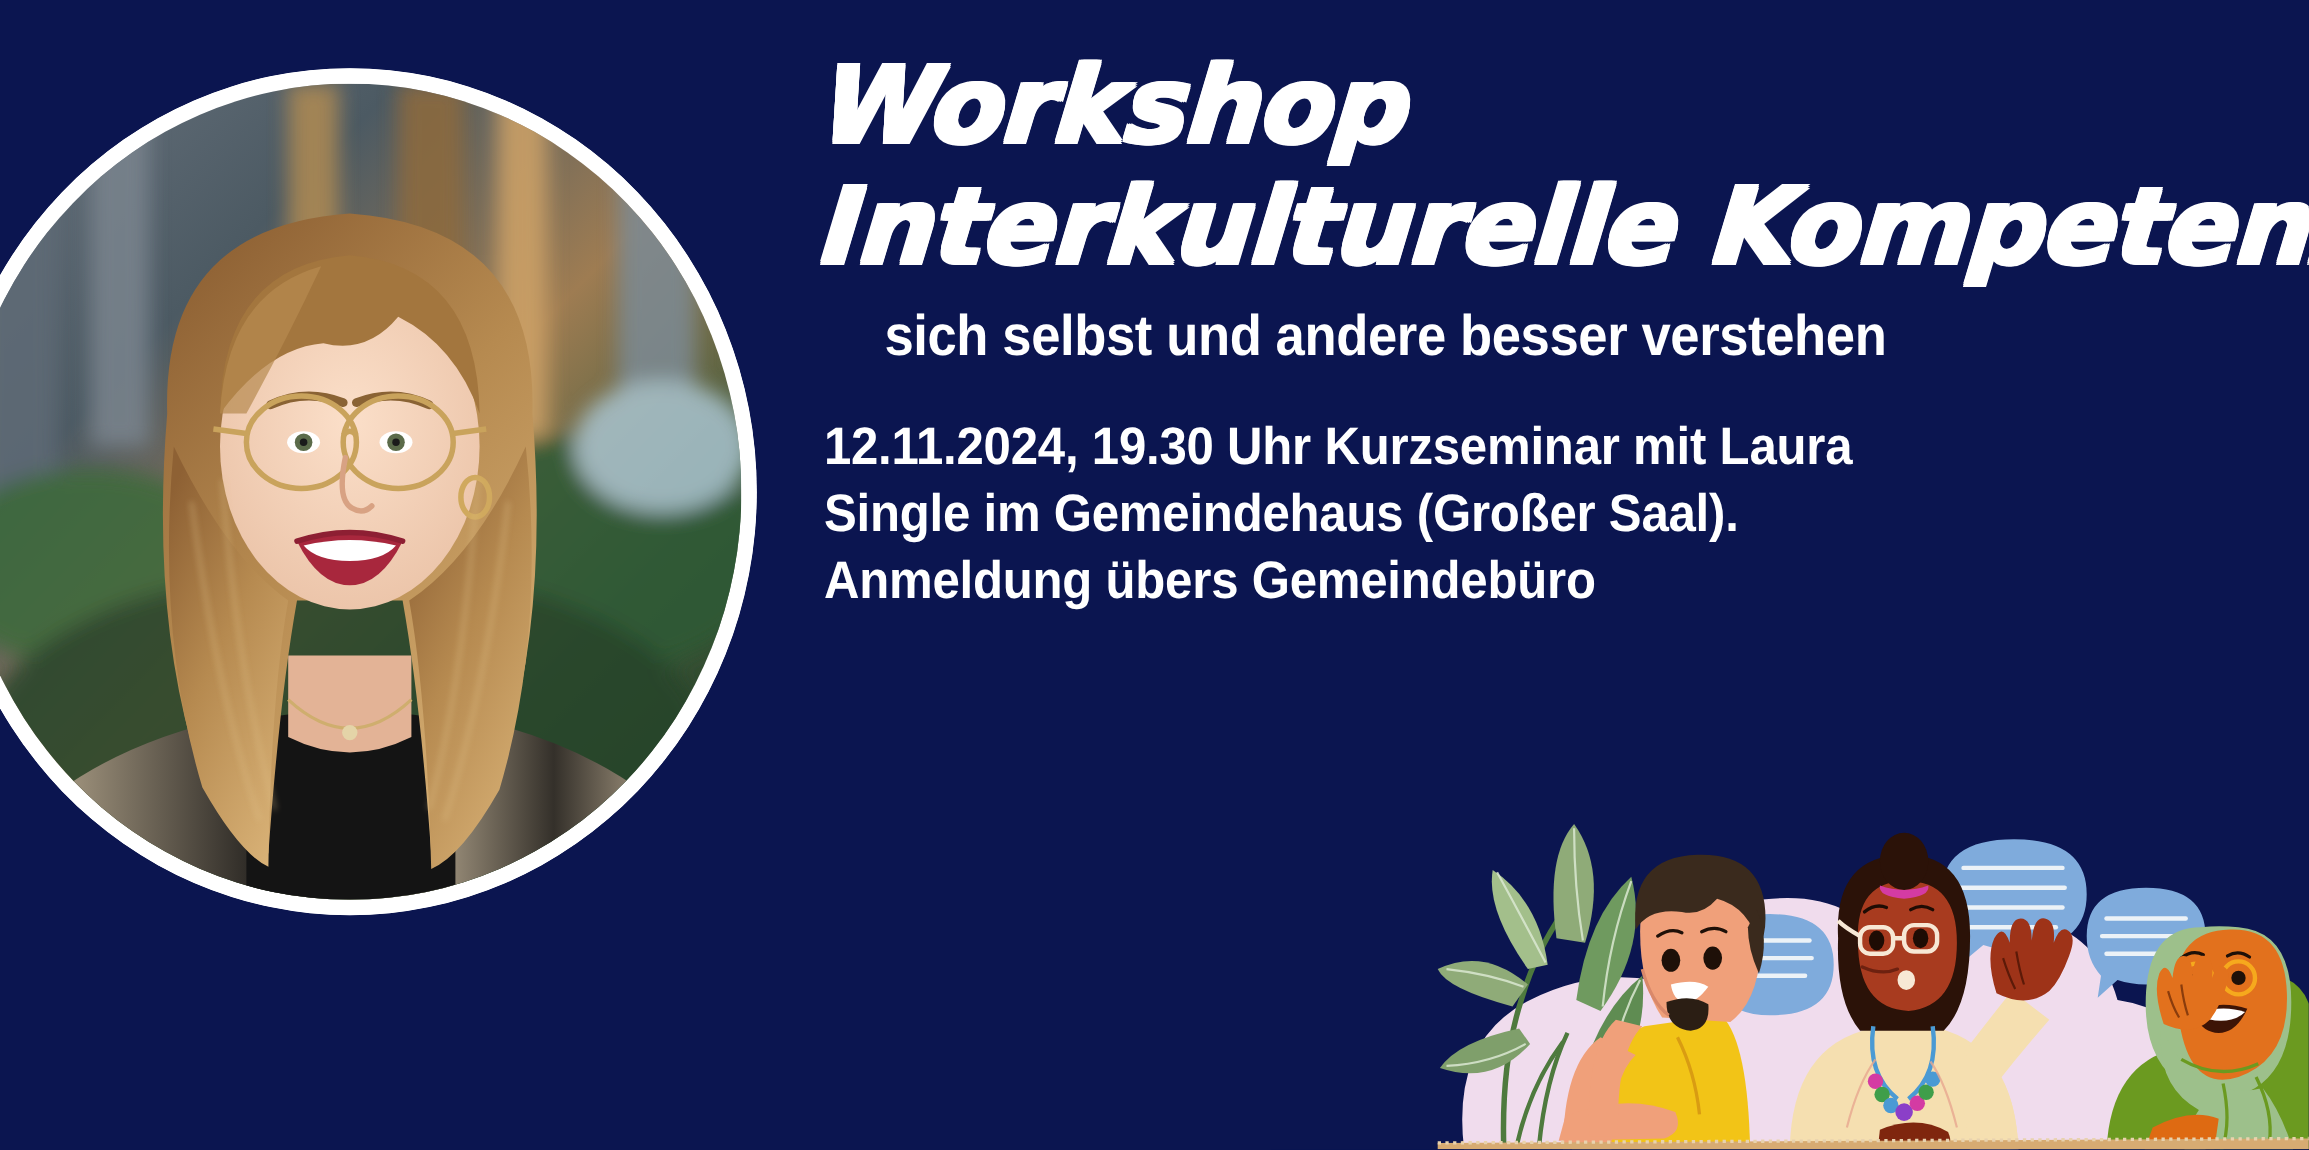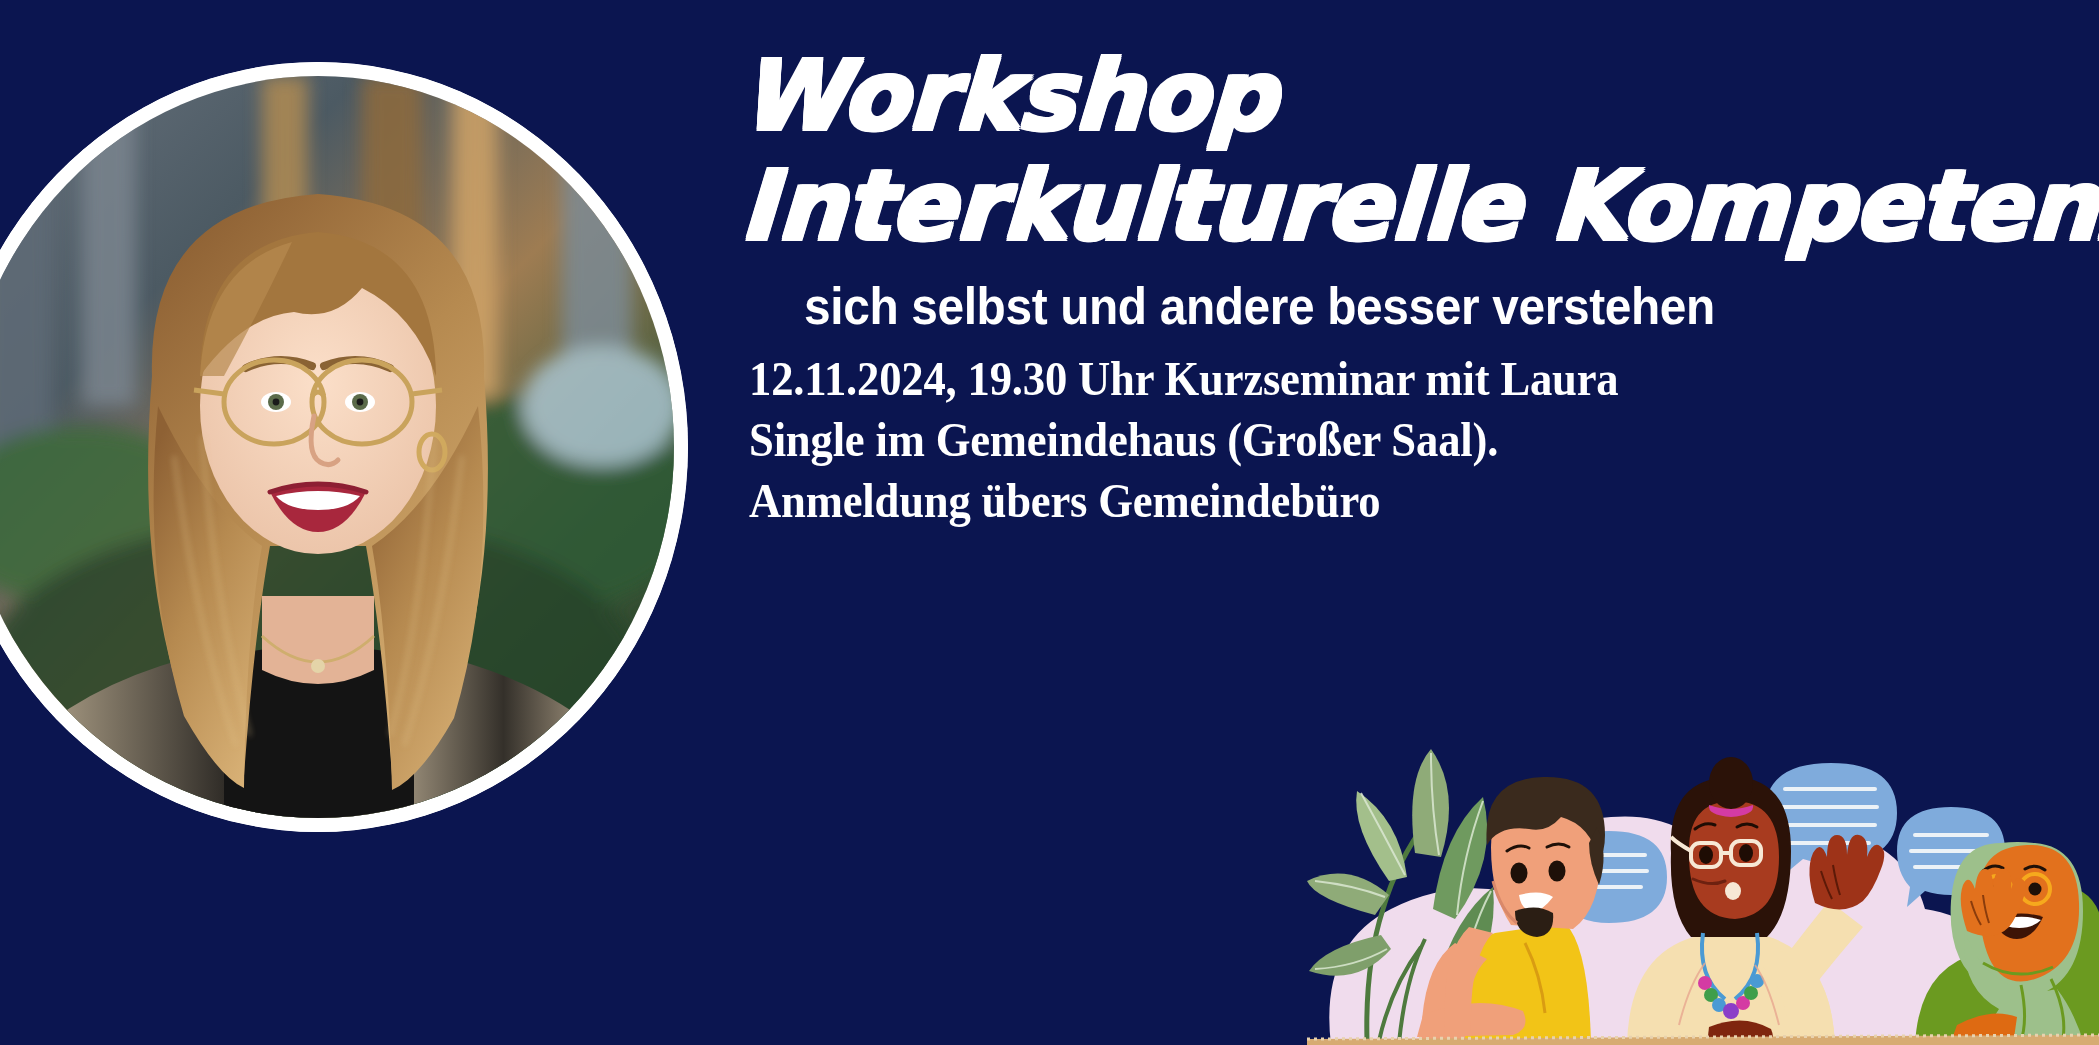--- a/index.html
+++ b/index.html
@@ -94,24 +94,24 @@
     font-weight: 700;
     font-size: 52px;
     letter-spacing: -0.4px;
     white-space: nowrap;
     transform: scaleX(0.92);
     transform-origin: left center;
   }
   #body-text {
     position: absolute;
     left: 9px;
-    top: 348px;
+    top: 376px;
     width: 900px;
     color: #ffffff;
-    font-family: Liberation Serif, serif;
+    font-family: Liberation Sans, sans-serif;
     font-weight: 700;
     font-size: 48px;
     line-height: 61px;
     letter-spacing: -0.2px;
   }
   #body-text .line {
     display: block;
     white-space: nowrap;
     transform: scaleX(0.93);
     transform-origin: left center;

